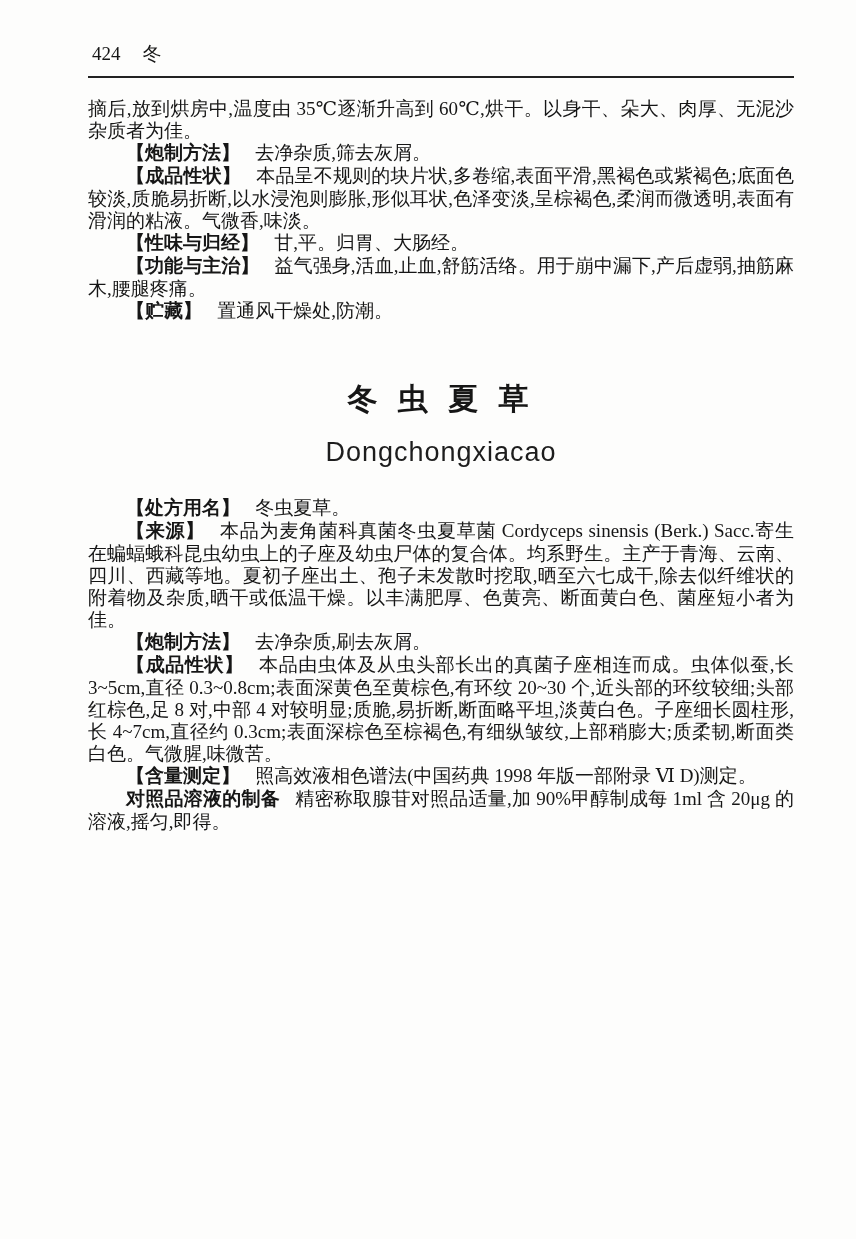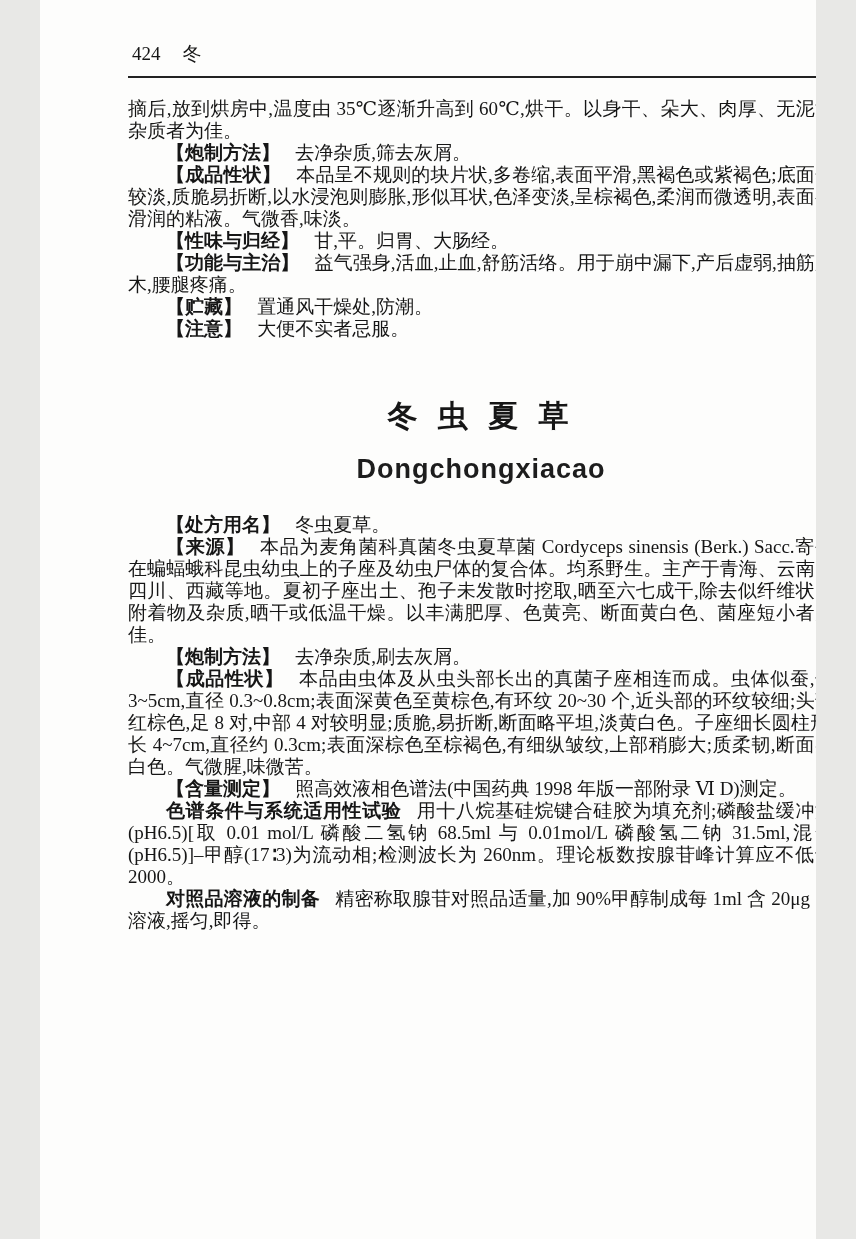--- a/index.html
+++ b/index.html
@@ -1,17 +1,17 @@
 <!DOCTYPE html>
 <html lang="zh"><head>
 <meta charset="utf-8">
 <style>
   html,body{margin:0;padding:0;background:#e8e8e6;}
   .page{
-    width:776px;height:1239px;
+    width:856px;height:1239px;
     background:#fdfdfc;
     position:relative;
     margin:0 auto;
     overflow:hidden;
     color:#161616;
     font-family:"Liberation Serif","DejaVu Serif",serif;
   }
   .content{
     position:absolute;
     left:88px;top:42px;
@@ -28,40 +28,40 @@
   }
   .hdr-left{display:flex;gap:22px;white-space:nowrap;}
   .hdr-center{flex:1;text-align:center;letter-spacing:2px;}
   .hdr-right{width:80px;}
   
   .body-block{margin-top:20px;font-size:19px;line-height:22px;text-align:justify;}
   .body-block p{margin:0;}
   p.entry{text-indent:2em;}
   .lbl{
     font-weight:bold;
-    font-family:Liberation Serif, serif;
+    font-family:Liberation Mono, monospace;
     margin-right:.8em;
   }
   .latin{}
   
   .monograph-heading{margin-top:56px;text-align:center;}
   .mono-title{
     font-size:30px;
     line-height:40px;
     font-weight:bold;
     font-family:"Liberation Sans","DejaVu Sans",sans-serif;
     letter-spacing:6px;
     margin:16px;
   }
   .mono-pinyin{
     font-size:27px;
     line-height:34px;
     margin:10px 0 0 0;
     font-family:"Liberation Sans","DejaVu Sans",sans-serif;
-    font-weight:bold;
+    font-weight:normal;
     letter-spacing:1px;
     color:#1d1d1d;
   }
   .monograph-body{margin-top:28px;}
 </style>
 </head>
 <body>
 
 <div class="page">
   <div class="content">
@@ -81,39 +81,37 @@
 
       <p class="entry"><span class="lbl">【成品性状】</span><span>本品呈不规则的块片状,多卷缩,表面平滑,黑褐色或紫褐色;底面色较淡,质脆易折断,以水浸泡则膨胀,形似耳状,色泽变淡,呈棕褐色,柔润而微透明,表面有滑润的粘液。气微香,味淡。</span></p>
 
       <p class="entry"><span class="lbl">【性味与归经】</span><span>甘,平。归胃、大肠经。</span></p>
 
       <p class="entry"><span class="lbl">【功能与主治】</span><span>益气强身,活血,止血,舒筋活络。用于崩中漏下,产后虚弱,抽筋麻木,腰腿疼痛。</span></p>
 
 
       <p class="entry"><span class="lbl">【贮藏】</span><span>置通风干燥处,防潮。</span></p>
 
-      <p class="entry"><span class="lbl">【注意】</span><span>大便不实者忌服。</span></p>
     </div>
 
     <div class="monograph-heading">
       <h1 class="mono-title">冬 虫 夏 草</h1>
       <h2 class="mono-pinyin">Dongchongxiacao</h2>
     </div>
 
     <div class="body-block monograph-body">
 
       <p class="entry"><span class="lbl">【处方用名】</span><span>冬虫夏草。</span></p>
 
       <p class="entry"><span class="lbl">【来源】</span><span>本品为麦角菌科真菌冬虫夏草菌 </span><span class="latin">Cordyceps sinensis</span><span> (Berk.) Sacc.</span><span>寄生在蝙蝠蛾科昆虫幼虫上的子座及幼虫尸体的复合体。均系野生。主产于青海、云南、四川、西藏等地。夏初子座出土、孢子未发散时挖取,晒至六七成干,除去似纤维状的附着物及杂质,晒干或低温干燥。以丰满肥厚、色黄亮、断面黄白色、菌座短小者为佳。</span></p>
 
       <p class="entry"><span class="lbl">【炮制方法】</span><span>去净杂质,刷去灰屑。</span></p>
 
       <p class="entry"><span class="lbl">【成品性状】</span><span>本品由虫体及从虫头部长出的真菌子座相连而成。虫体似蚕,长 3~5cm,直径 0.3~0.8cm;表面深黄色至黄棕色,有环纹 20~30 个,近头部的环纹较细;头部红棕色,足 8 对,中部 4 对较明显;质脆,易折断,断面略平坦,淡黄白色。子座细长圆柱形,长 4~7cm,直径约 0.3cm;表面深棕色至棕褐色,有细纵皱纹,上部稍膨大;质柔韧,断面类白色。气微腥,味微苦。</span></p>
 
       <p class="entry"><span class="lbl">【含量测定】</span><span>照高效液相色谱法(中国药典 1998 年版一部附录 Ⅵ D)测定。</span></p>
 
-      <p class="entry"><span class="lbl">色谱条件与系统适用性试验</span><span>用十八烷基硅烷键合硅胶为填充剂;磷酸盐缓冲液(pH6.5)[取 0.01 mol/L 磷酸二氢钠 68.5ml 与 0.01mol/L 磷酸氢二钠 31.5ml,混合(pH6.5)]–甲醇(17∶3)为流动相;检测波长为 260nm。理论板数按腺苷峰计算应不低于 2000。</span></p>
 
       <p class="entry"><span class="lbl">对照品溶液的制备</span><span>精密称取腺苷对照品适量,加 90%甲醇制成每 1ml 含 20μg 的溶液,摇匀,即得。</span></p>
 
     </div>
   </div>
 </div>
 
 </body></html>

